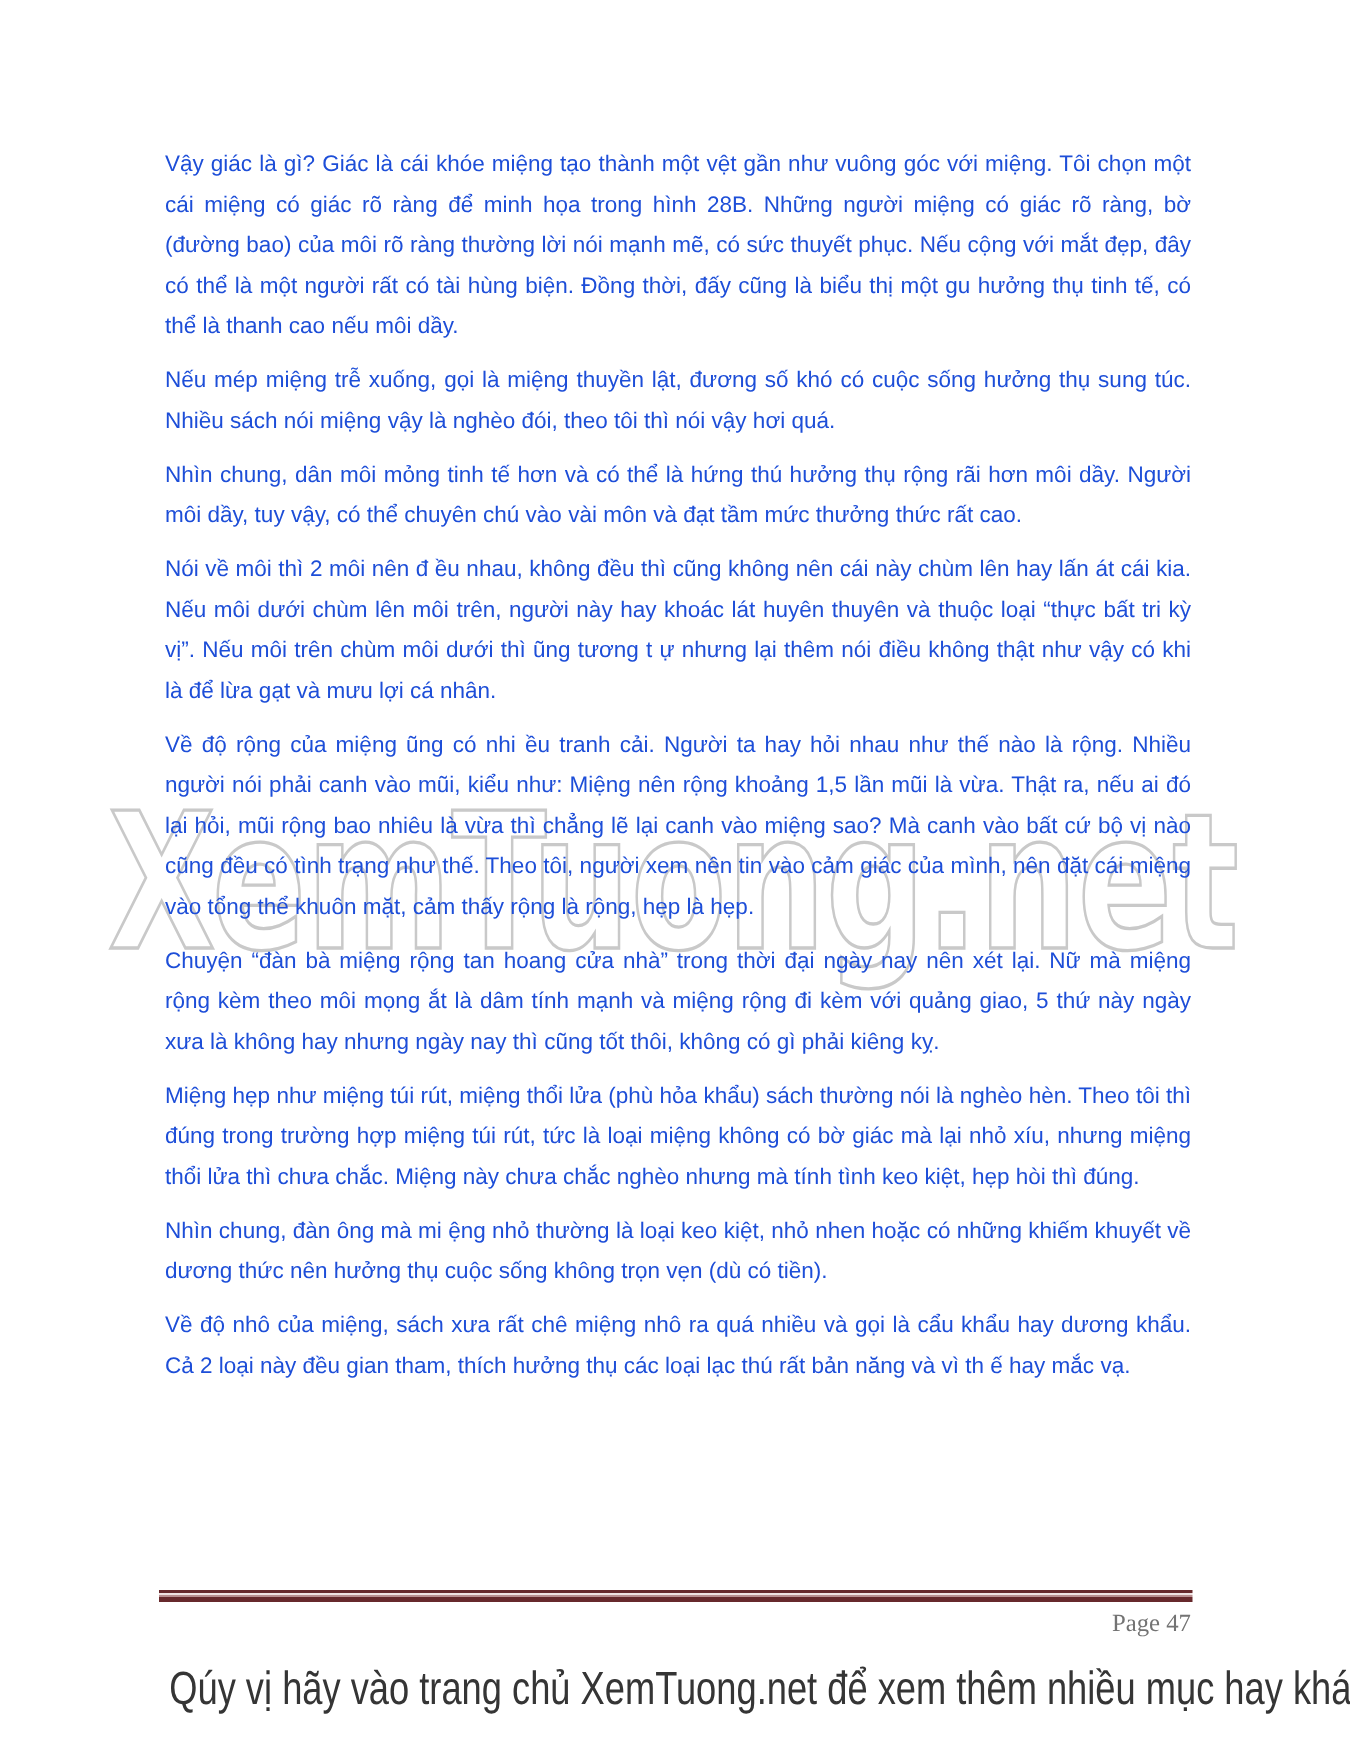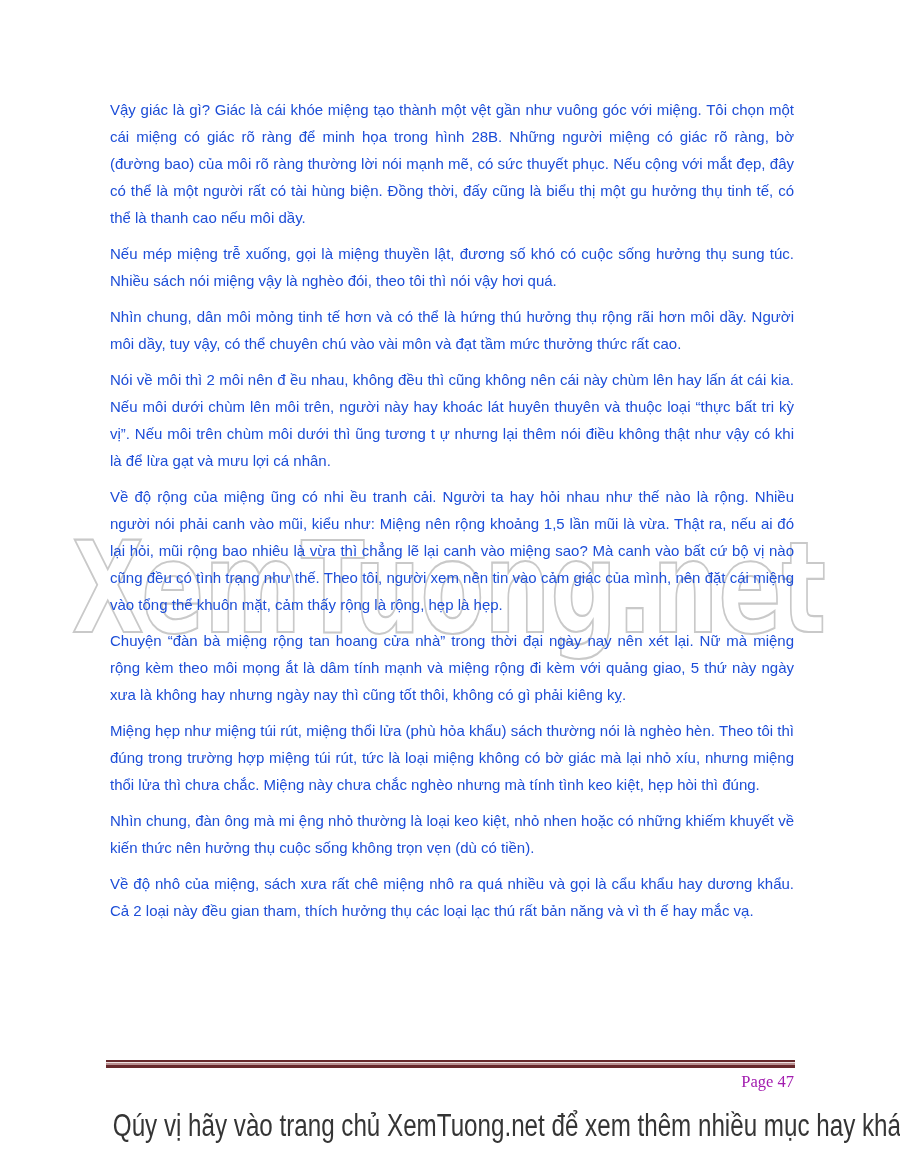--- a/index.html
+++ b/index.html
@@ -57,21 +57,21 @@
       #67292c 5px, #67292c 8px
     );
   }
   .page-number {
     position: absolute;
     right: 106px;
     top: 1072px;
     z-index: 1;
     font-family: "Liberation Serif", serif;
     font-size: 16.5px;
-    color: #a21caf;
+    color: #737373;
   }
   
   .banner {
     position: absolute;
     left: 0;
     top: 1108px;
     width: 900px;
     z-index: 1;
     text-align: center;
     white-space: nowrap;
@@ -96,21 +96,21 @@
   </svg>
 
   <div class="content">
     <p>Vậy giác là gì? Giác là cái khóe miệng tạo thành một vệt gần như vuông góc với miệng. Tôi chọn một cái miệng có giác rõ ràng để minh họa trong hình 28B. Những người miệng có giác rõ ràng, bờ (đường bao) của môi rõ ràng thường lời nói mạnh mẽ, có sức thuyết phục. Nếu cộng với mắt đẹp, đây có thể là một người rất có tài hùng biện. Đồng thời, đấy cũng là biểu thị một gu hưởng thụ tinh tế, có thể là thanh cao nếu môi dầy.</p>
     <p>Nếu mép miệng trễ xuống, gọi là miệng thuyền lật, đương số khó có cuộc sống hưởng thụ sung túc. Nhiều sách nói miệng vậy là nghèo đói, theo tôi thì nói vậy hơi quá.</p>
     <p>Nhìn chung, dân môi mỏng tinh tế hơn và có thể là hứng thú hưởng thụ rộng rãi hơn môi dầy. Người môi dầy, tuy vậy, có thể chuyên chú vào vài môn và đạt tầm mức thưởng thức rất cao.</p>
     <p>Nói về môi thì 2 môi nên đ ều nhau, không đều thì cũng không nên cái này chùm lên hay lấn át cái kia. Nếu môi dưới chùm lên môi trên, người này hay khoác lát huyên thuyên và thuộc loại “thực bất tri kỳ vị”. Nếu môi trên chùm môi dưới thì ũng tương t ự nhưng lại thêm nói điều không thật như vậy có khi là để lừa gạt và mưu lợi cá nhân.</p>
     <p>Về độ rộng của miệng ũng có nhi ều tranh cải. Người ta hay hỏi nhau như thế nào là rộng. Nhiều người nói phải canh vào mũi, kiểu như: Miệng nên rộng khoảng 1,5 lần mũi là vừa. Thật ra, nếu ai đó lại hỏi, mũi rộng bao nhiêu là vừa thì chẳng lẽ lại canh vào miệng sao? Mà canh vào bất cứ bộ vị nào cũng đều có tình trạng như thế. Theo tôi, người xem nên tin vào cảm giác của mình, nên đặt cái miệng vào tổng thể khuôn mặt, cảm thấy rộng là rộng, hẹp là hẹp.</p>
     <p>Chuyện “đàn bà miệng rộng tan hoang cửa nhà” trong thời đại ngày nay nên xét lại. Nữ mà miệng rộng kèm theo môi mọng ắt là dâm tính mạnh và miệng rộng đi kèm với quảng giao, 5 thứ này ngày xưa là không hay nhưng ngày nay thì cũng tốt thôi, không có gì phải kiêng kỵ.</p>
     <p>Miệng hẹp như miệng túi rút, miệng thổi lửa (phù hỏa khẩu) sách thường nói là nghèo hèn. Theo tôi thì đúng trong trường hợp miệng túi rút, tức là loại miệng không có bờ giác mà lại nhỏ xíu, nhưng miệng thổi lửa thì chưa chắc. Miệng này chưa chắc nghèo nhưng mà tính tình keo kiệt, hẹp hòi thì đúng.</p>
-    <p>Nhìn chung, đàn ông mà mi ệng nhỏ thường là loại keo kiệt, nhỏ nhen hoặc có những khiếm khuyết về kiến thức nên hưởng thụ cuộc sống không trọn vẹn (dù có tiền).</p>
+    <p>Nhìn chung, đàn ông mà mi ệng nhỏ thường là loại keo kiệt, nhỏ nhen hoặc có những khiếm khuyết về dương thức nên hưởng thụ cuộc sống không trọn vẹn (dù có tiền).</p>
     <p>Về độ nhô của miệng, sách xưa rất chê miệng nhô ra quá nhiều và gọi là cẩu khẩu hay dương khẩu. Cả 2 loại này đều gian tham, thích hưởng thụ các loại lạc thú rất bản năng và vì th ế hay mắc vạ.</p>
   </div>
 
   <div class="footer-rule"></div>
   <div class="page-number">Page 47</div>
 
   <div class="banner">
     <span class="banner-inner"><span>Qúy vị hãy vào trang chủ </span><span>XemTuong.net</span><span> để xem thêm nhiều mục hay khác</span></span>
   </div>
 

